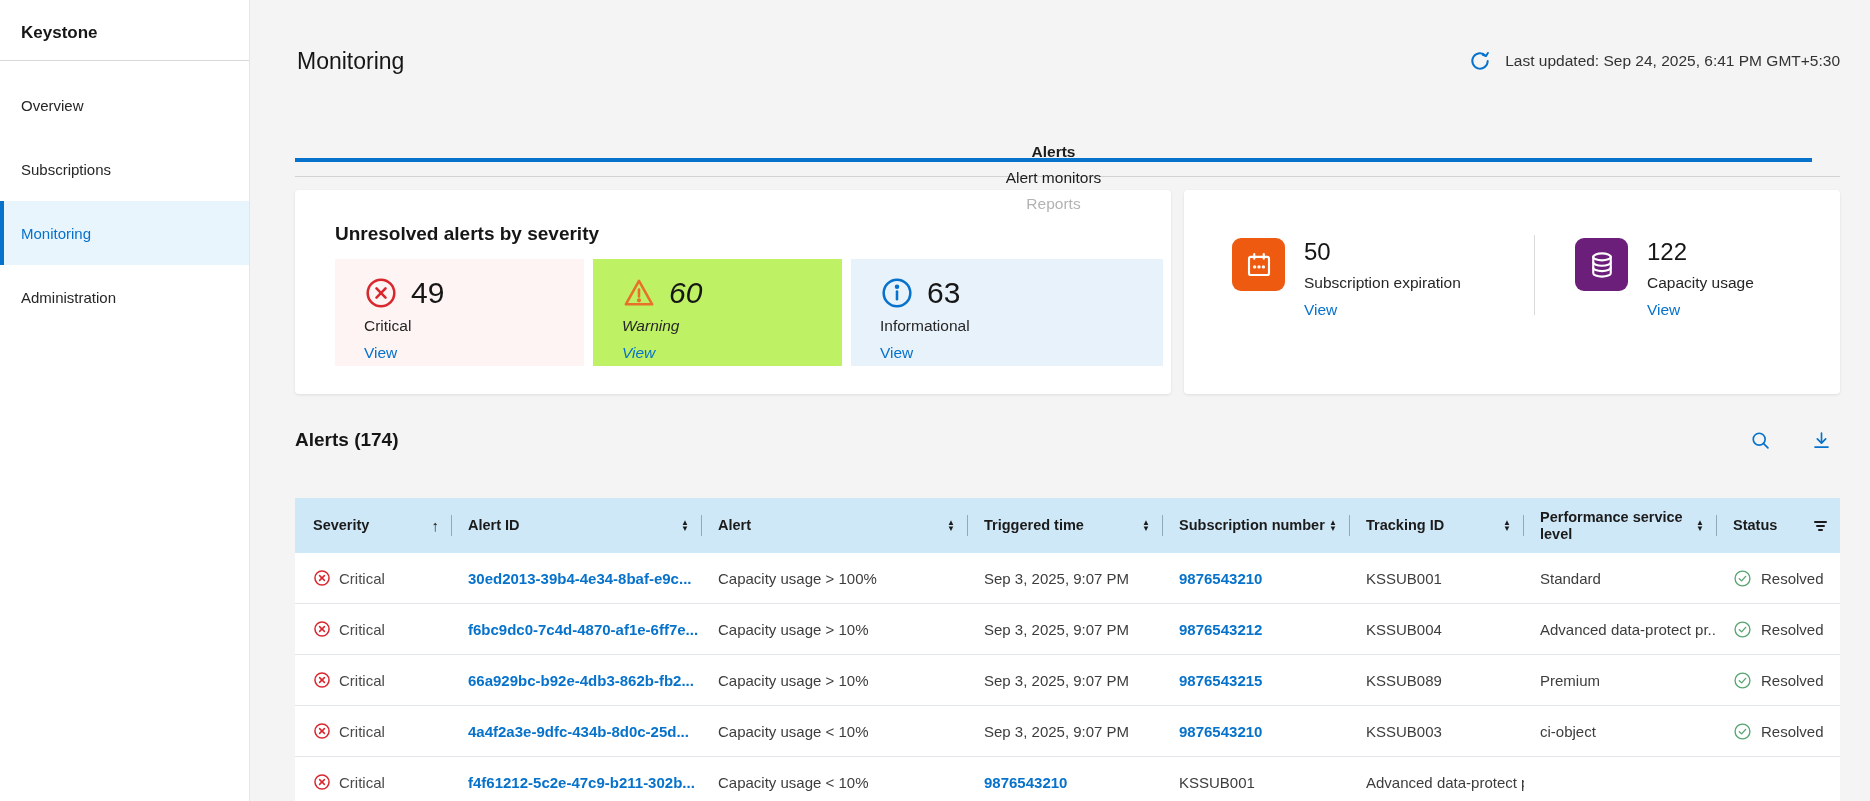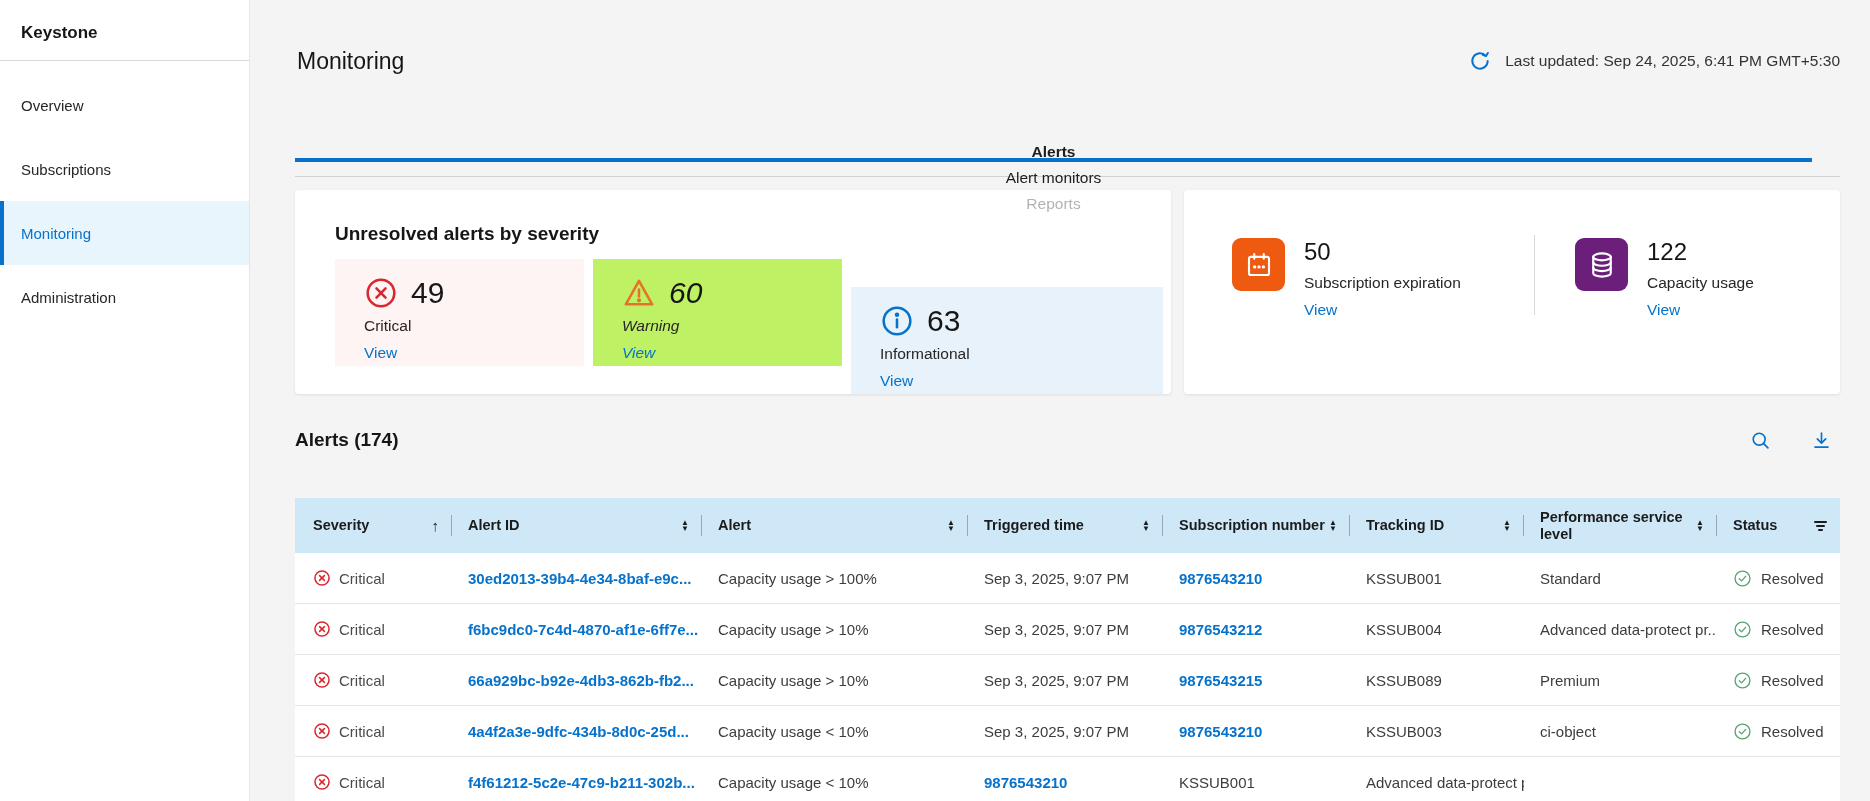--- a/index.html
+++ b/index.html
@@ -52,21 +52,21 @@
   .cards-row { margin-top:13px; display:flex; gap:13px; height:204px; }
   .card {
     background:#fff; border-radius:4px;
     box-shadow:0 1px 3px rgba(0,0,0,0.09);
   }
   .card h2 { font-size:19px; font-weight:700; color:#161616; }
 
   .severity-card { width:876px; padding:33px 8px 0 40px; }
   .tiles { margin-top:14px; display:flex; gap:9px; }
   .tile { width:249px; height:107px; padding:17px 0 0 29px; }
-  .tile:last-child { flex:1;margin-top:28px; }
+  .tile:last-child { flex:1; }
   .tile.critical { background:#fdf4f3; }
   .tile.warning  { background:#bef264;font-style:italic; }
   .tile.info     { background:#e8f2fb; }
   .tile-top { display:flex; align-items:center; gap:13px; }
   .tile-count { font-size:30px; font-weight:400; color:#161616; }
   .tile-label { margin-top:7px; font-size:15.5px; color:#262626; }
   .view-link { display:inline-block; margin-top:9px; font-size:15.5px; color:#0672cb; text-decoration:none; cursor:pointer; }
 
   .type-card { flex:1; padding:33px 0 0 48px; }
   .type-items { margin-top:12px; display:flex; align-items:flex-start; }

